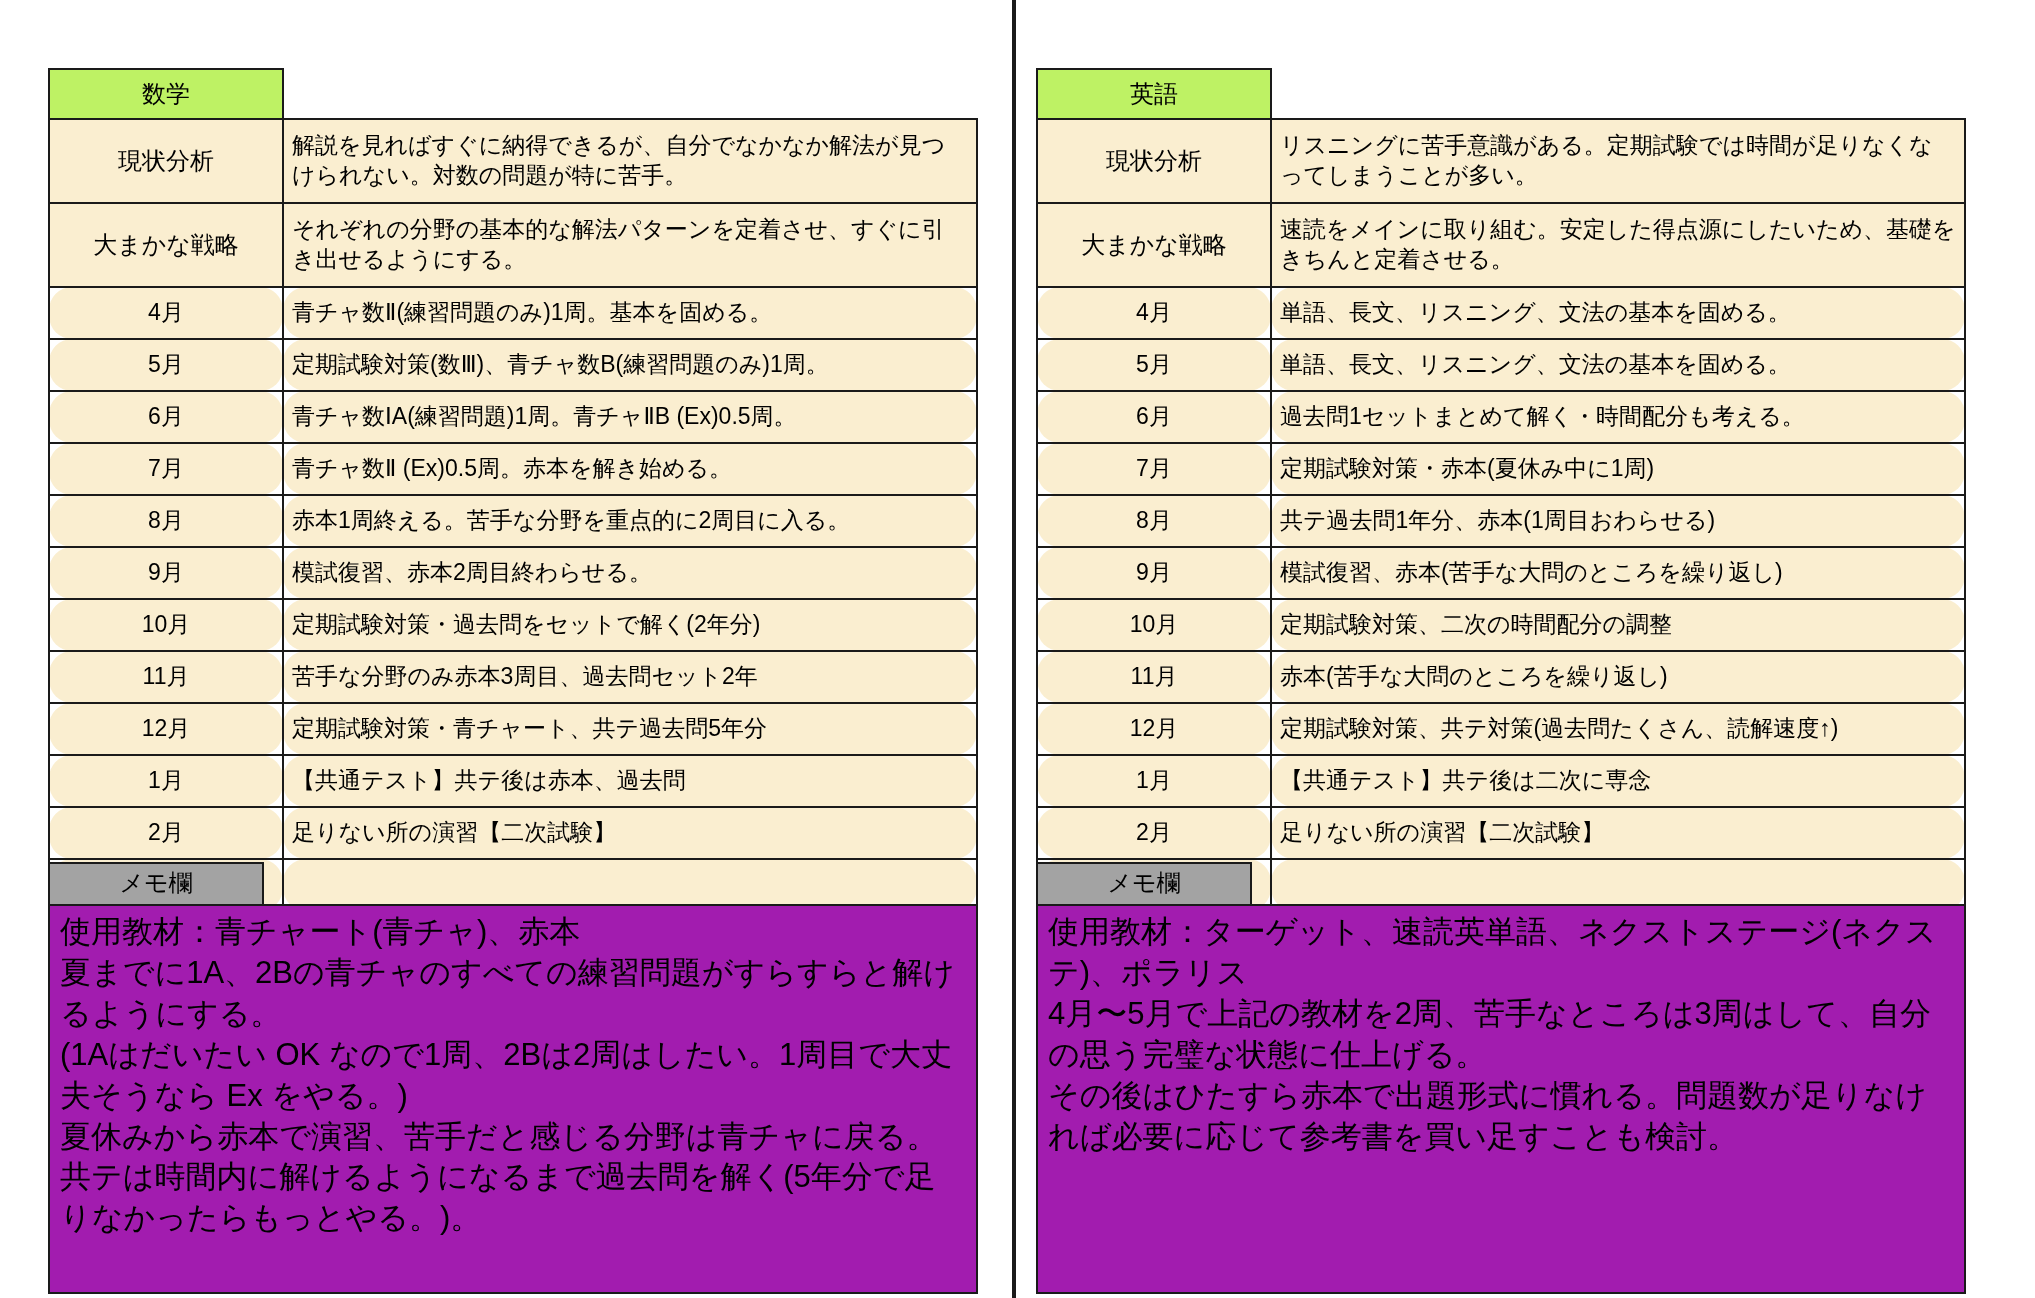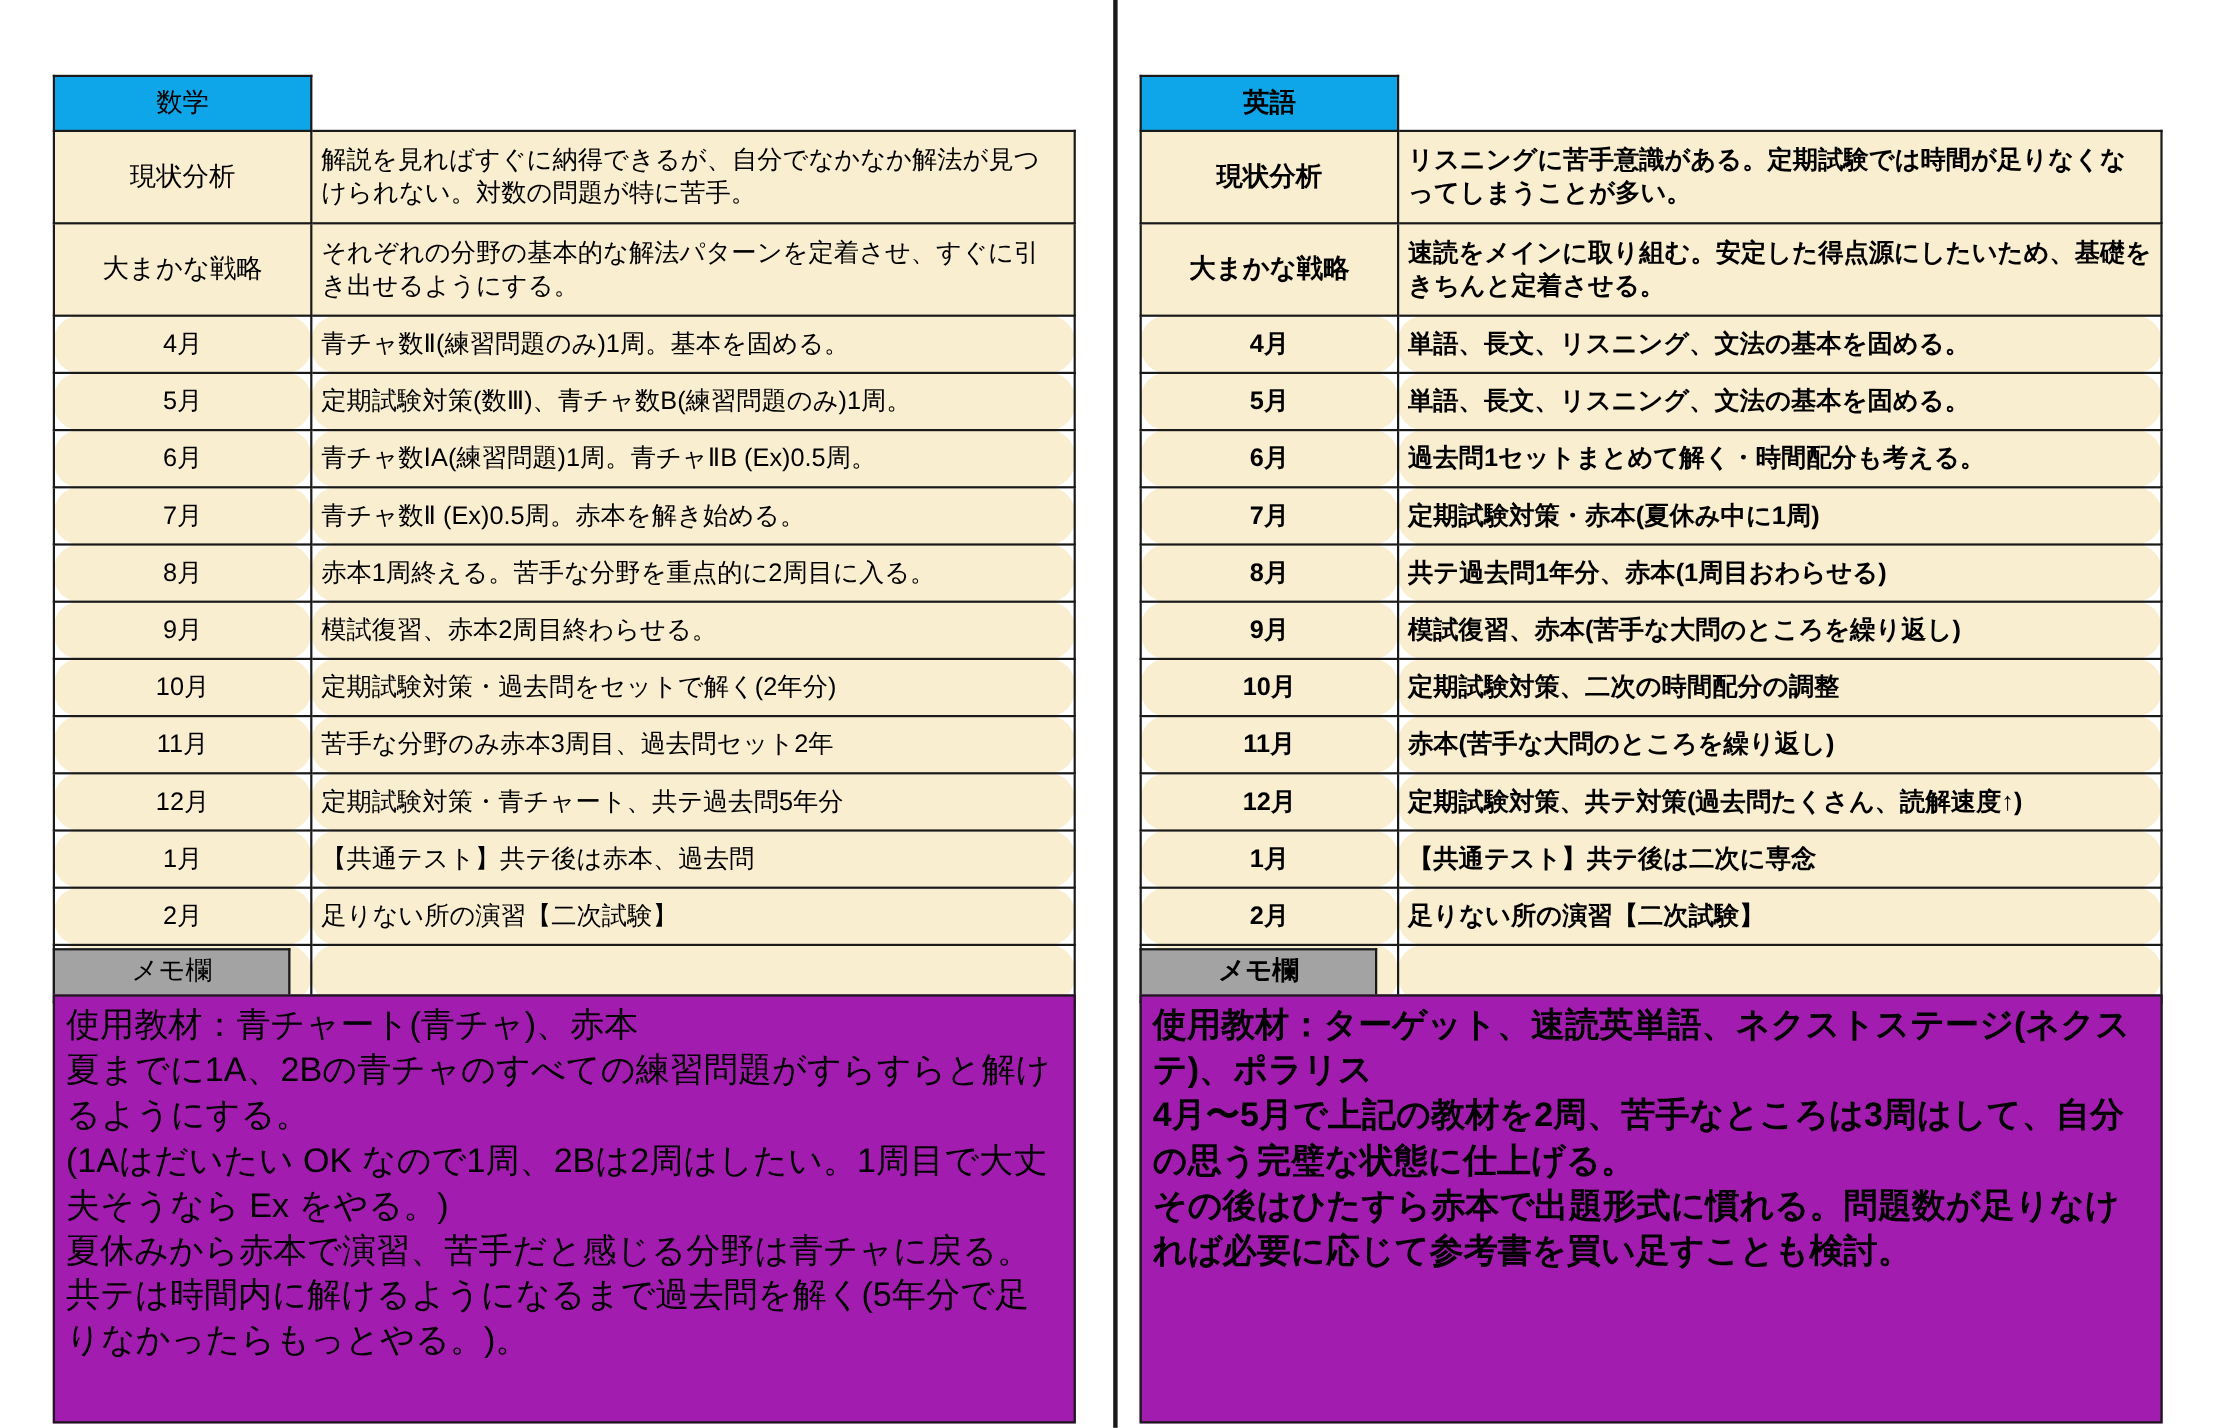--- a/index.html
+++ b/index.html
@@ -23,21 +23,21 @@
     height: 1298px;
     display: flex;
     flex-direction: row;
   }
 
   .panel {
     position: relative;
     box-sizing: border-box;
   }
   .panel-left  { width: 1012px; height: 1298px; }
-  .panel-right { width: 1023px; height: 968px; font-weight: bold; }
+  .panel-right { width: 1023px; height: 968px; }
 
   
   .divider {
     position: absolute;
     left: 1012px;
     top: 0;
     width: 4px;
     height: 1298px;
     background: #1a1a1a;
   }
@@ -69,21 +69,21 @@
     white-space: nowrap;
   }
   td.val {
     width: 714px;
     text-align: left;
   }
   
   tr.title-row td.lbl {
     height: 42px;
     font-size: 24px;
-    background: #0ea5e9;
+    background: #bef264;
   }
   tr.title-row td.open {
     border: none;
     background: transparent;
   }
   tr.head-row td { height: 76px; }
   tr.head-row td.lbl { font-size: 24px; }
   tr.month-row td { height: 44px; border-radius: 23px; }
 
   

